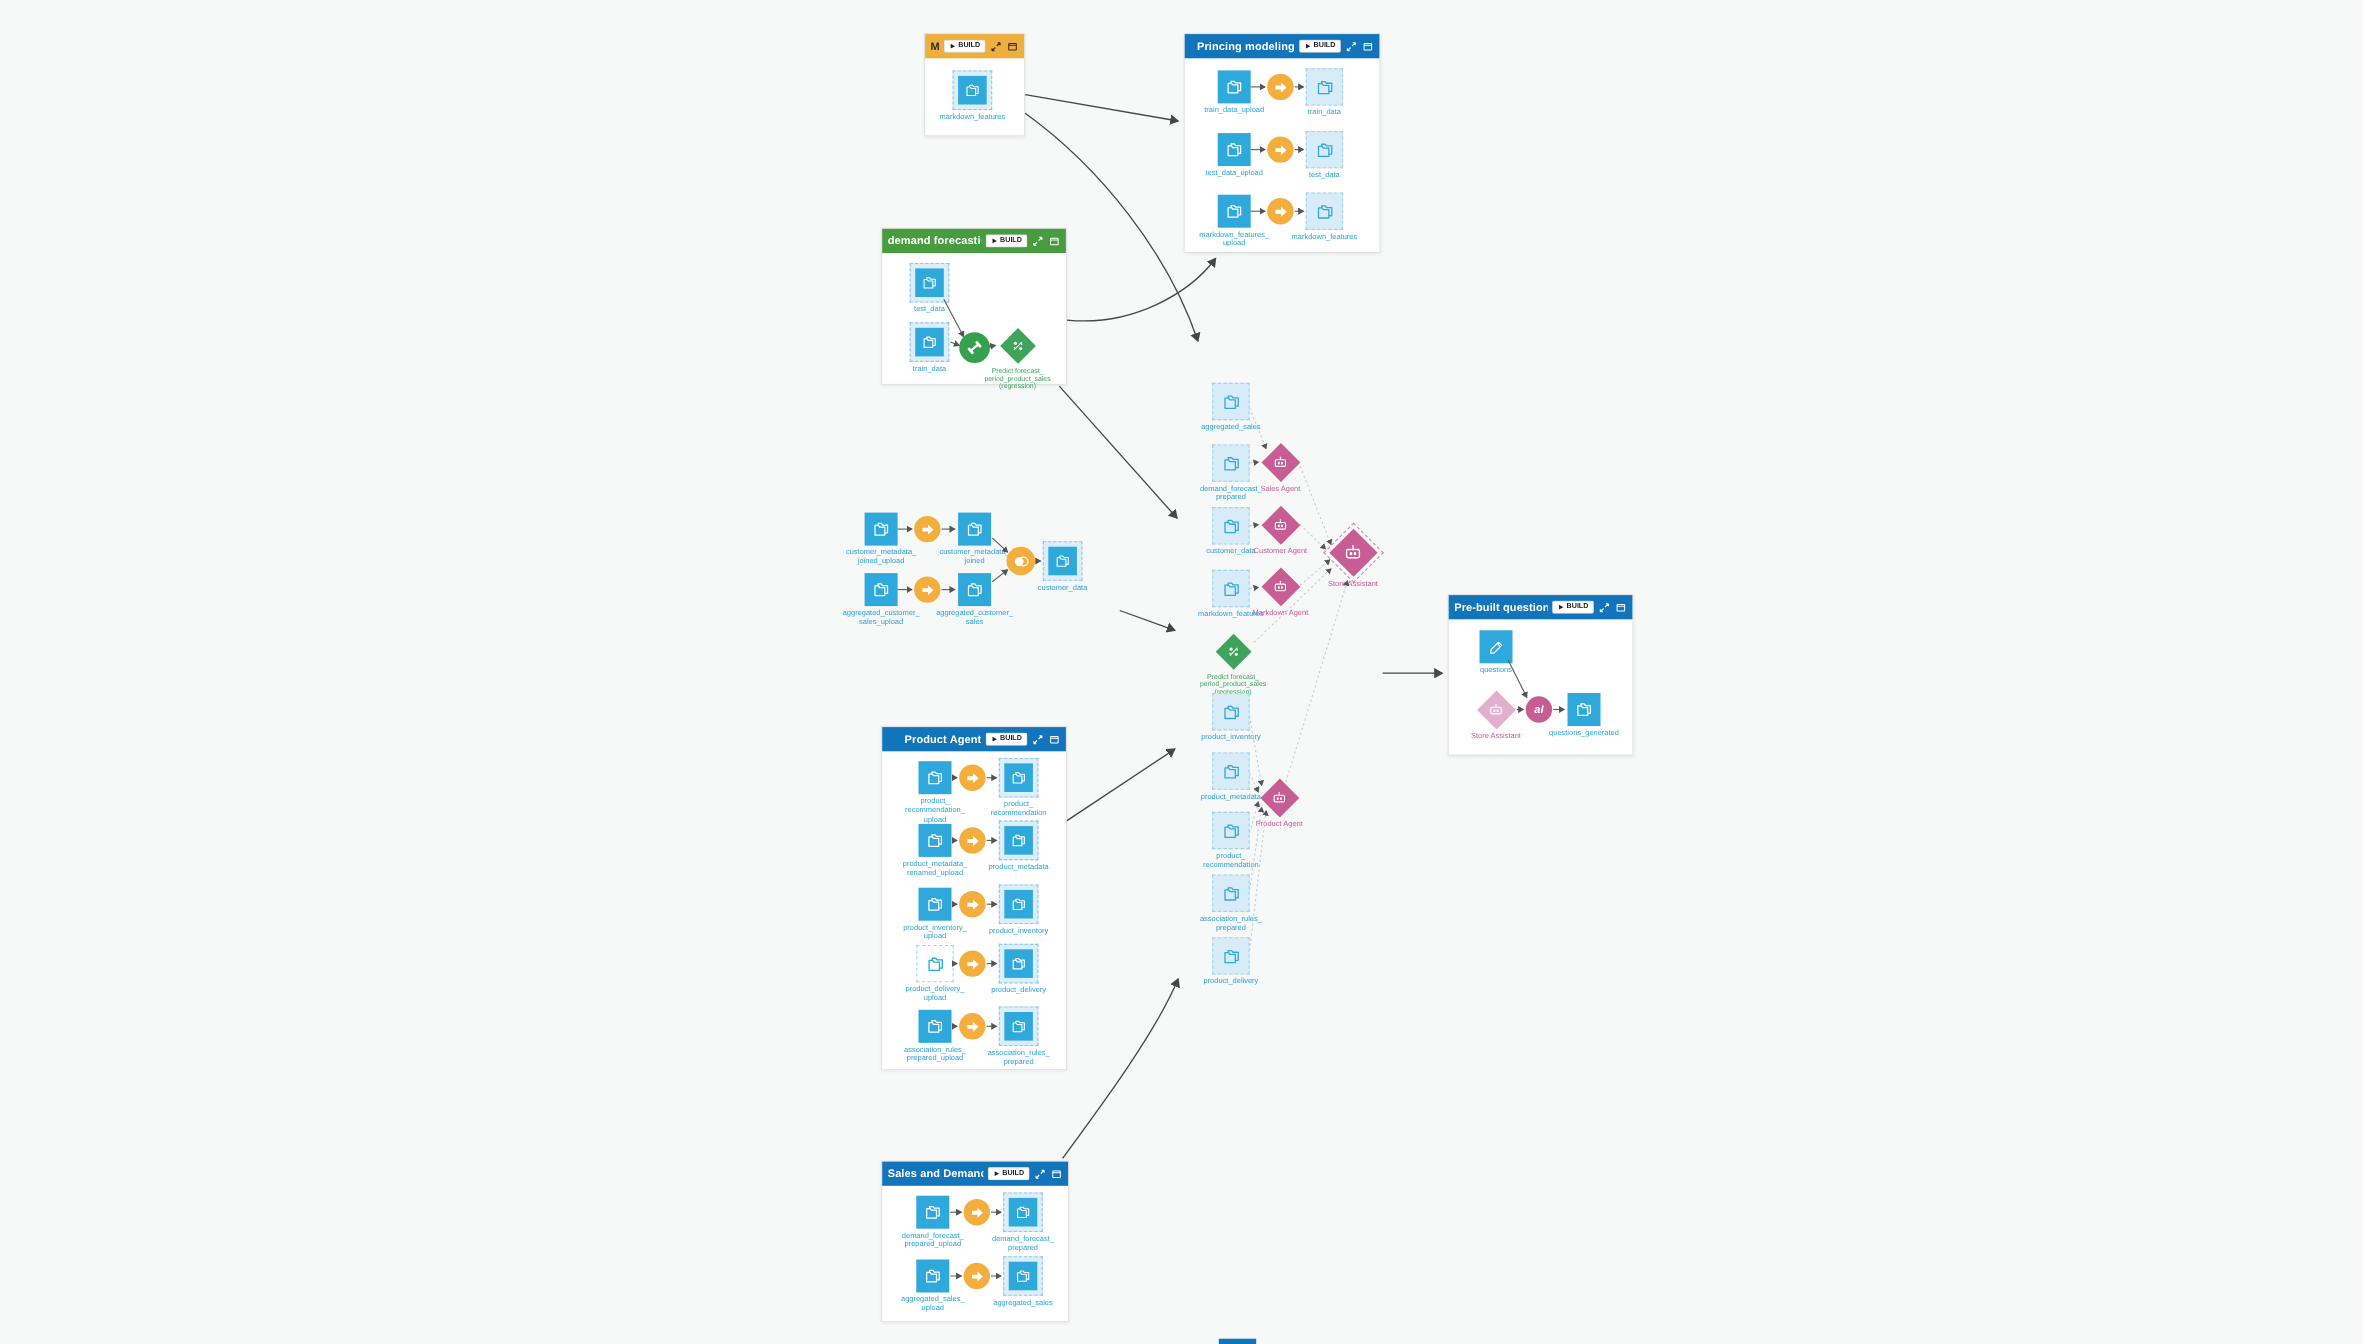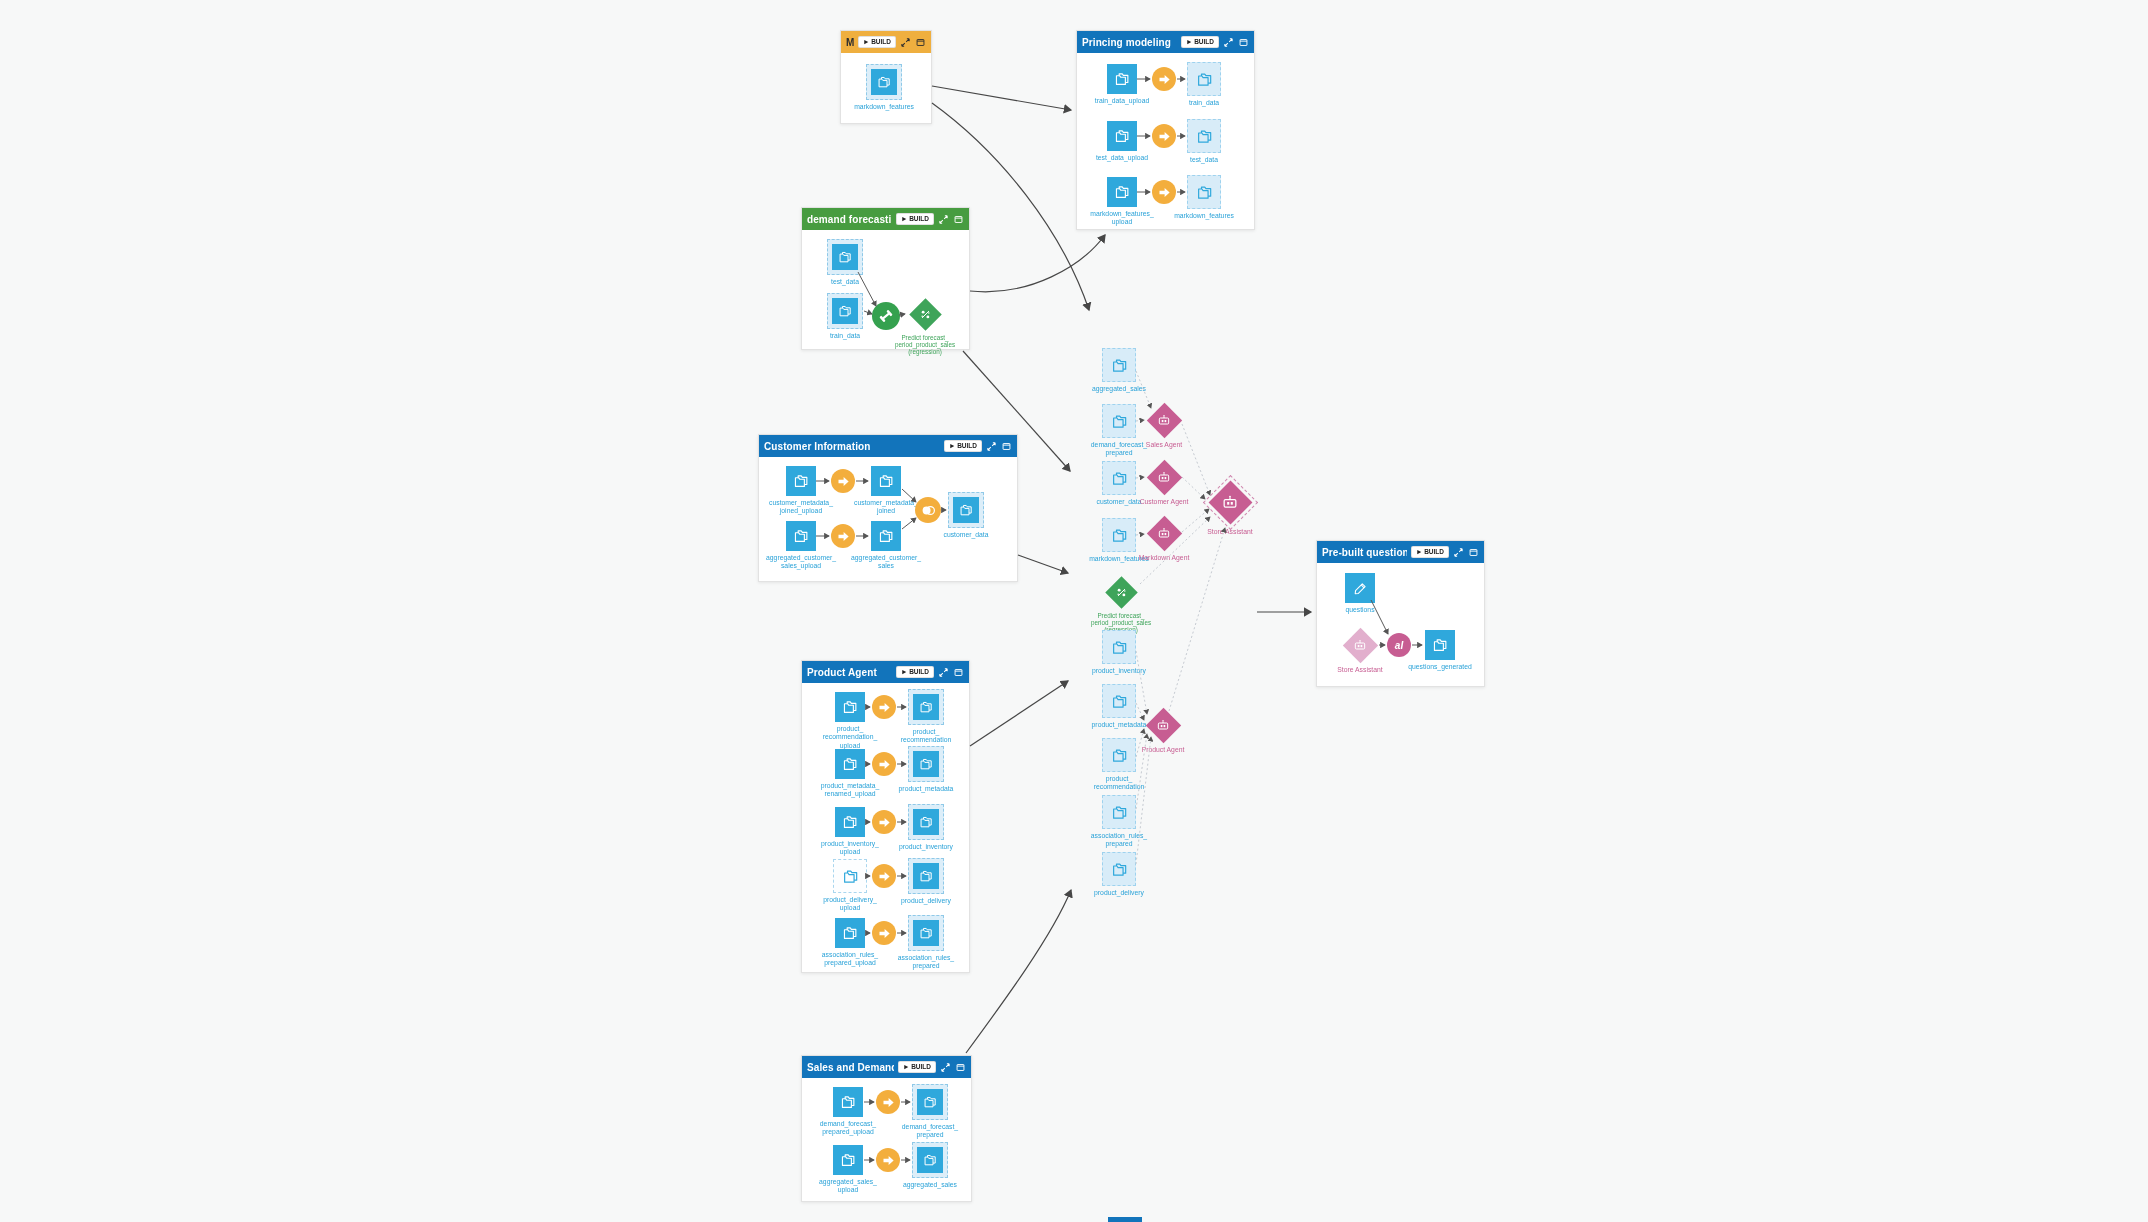--- a/index.html
+++ b/index.html
@@ -1,20 +1,20 @@
 <!DOCTYPE html>
 <html><head>
 <meta charset="utf-8">
 <style>
   html,body{margin:0;padding:0;background:#F7F8F8;font-family:"Liberation Sans",sans-serif;}
   #canvas{position:relative;overflow:hidden;}
   .panel{position:absolute;background:#FFFFFF;border:1px solid #E2E2E2;box-shadow:0 1px 3px rgba(0,0,0,0.08);z-index:1;box-sizing:border-box;}
   .pbar{height:22px;display:flex;align-items:center;gap:4px;padding:0 5px;box-sizing:border-box;}
   .th-yellow .pbar{background:#EFAF3F;color:#2E2E2E;}
-  .th-blue .pbar{background:#1274BB;color:#FFFFFF;}
+  .th-blue .pbar{background:#1274BB;color:#FFFFFF;text-align:right;}
   .th-green .pbar{background:#479C40;color:#FFFFFF;}
   .th-pink .pbar{background:#C96D9E;color:#2E2E2E;}
   .ptitle{flex:1;font-size:10px;font-weight:bold;white-space:nowrap;overflow:hidden;letter-spacing:.1px;}
   .build-btn{display:flex;align-items:center;gap:2px;background:#FFFFFF;color:#222222;border:1px solid rgba(0,0,0,.12);border-radius:2px;font-size:6.5px;font-weight:bold;padding:2px 4px;cursor:pointer;line-height:1;flex:none;}
   .bar-icon{display:flex;width:11px;height:11px;cursor:pointer;flex:none;}
   .bar-icon svg{width:100%;height:100%;}
   .node{position:absolute;z-index:2;display:flex;align-items:center;justify-content:center;cursor:pointer;box-sizing:border-box;}
   .ic{display:flex;}
   .t-ds{background:#2FA8DC;}
   .t-pencil{background:#2FA8DC;}
@@ -237,44 +237,20 @@
           <circle cx="8.2" cy="8.2" r="2.3" fill="#FFFFFF"></circle>
           <circle cx="15.8" cy="15.8" r="2.3" fill="#FFFFFF"></circle>
           <circle cx="17.3" cy="9.4" r="1.2" fill="#FFFFFF"></circle>
           <circle cx="6.7" cy="14.6" r="1.2" fill="#FFFFFF"></circle>
         </svg>
       </span>
     </div>
     <div class="nlabel lb-green" style="left: 885px; top: 334px;">Predict forecast_
 period_product_sales
 (regression)</div>
-    <div class="panel th-blue" style="left: 758px; top: 434px; width: 260px; height: 148px;">
-      <div class="pbar">
-        <span class="ptitle">Customer Information</span>
-        <span class="build-btn">
-          <span class="ic">
-            <svg width="6" height="6" viewBox="0 0 24 24">
-              <path d="M5 3.5 21 12 5 20.5Z" fill="#222222"></path>
-            </svg>
-          </span>
-          <span>BUILD</span>
-        </span>
-        <span class="bar-icon">
-          <svg viewBox="0 0 24 24" fill="none" stroke="currentColor" stroke-width="2.2">
-            <path d="M13.5 10.5 20 4M20 4h-5M20 4v5M10.5 13.5 4 20M4 20h5M4 20v-5"></path>
-          </svg>
-        </span>
-        <span class="bar-icon">
-          <svg viewBox="0 0 24 24" fill="none" stroke="currentColor" stroke-width="2">
-            <rect x="4.5" y="5.5" width="15" height="13" rx="1"></rect>
-            <path d="M4.5 9h15"></path>
-          </svg>
-        </span>
-      </div>
-    </div>
     <div class="node t-ds" style="left: 786px; top: 466px; width: 30px; height: 30px;">
       <span class="ic">
         <svg width="18" height="18" viewBox="0 0 24 24">
           <path d="M8.2 5.2h4.1l1.5 2h6V16.6H8.2z" fill="#2FA8DC" stroke="#FFFFFF" stroke-width="1.5" stroke-linejoin="round"></path>
           <path d="M4.6 7.6h4.1l1.5 2h6.3V19.2H4.6z" fill="#2FA8DC" stroke="#FFFFFF" stroke-width="1.5" stroke-linejoin="round"></path>
         </svg>
       </span>
     </div>
     <div class="nlabel lb-blue" style="left: 761px; top: 499px;">customer_metadata_
 joined_upload</div>

